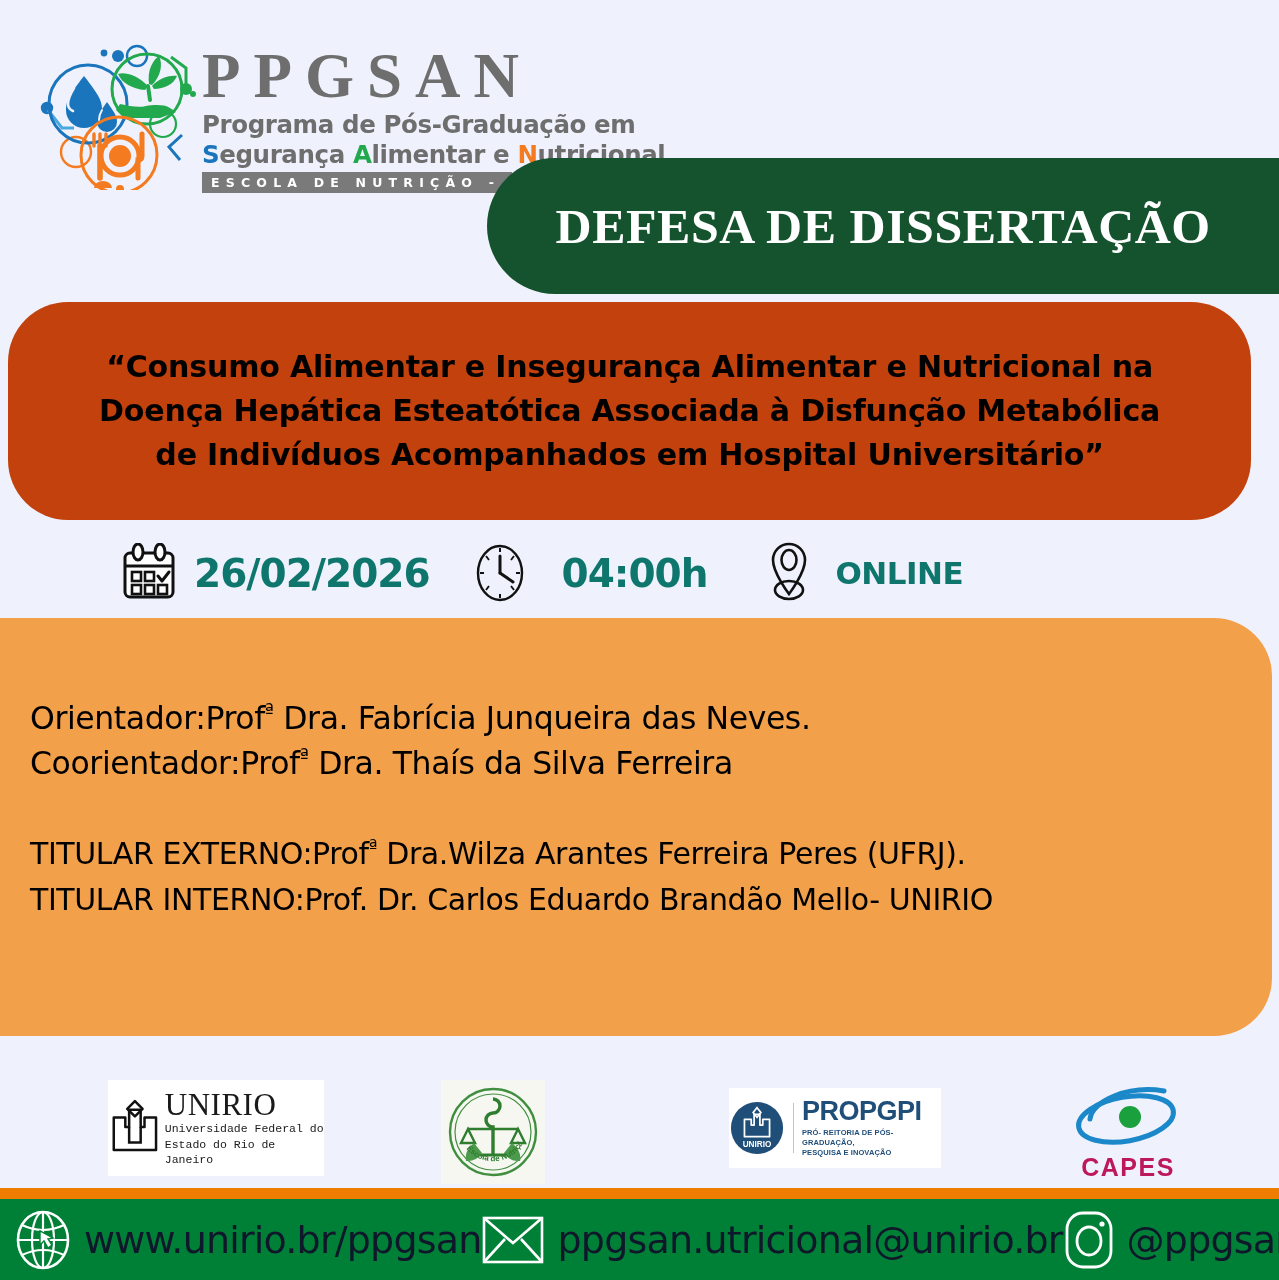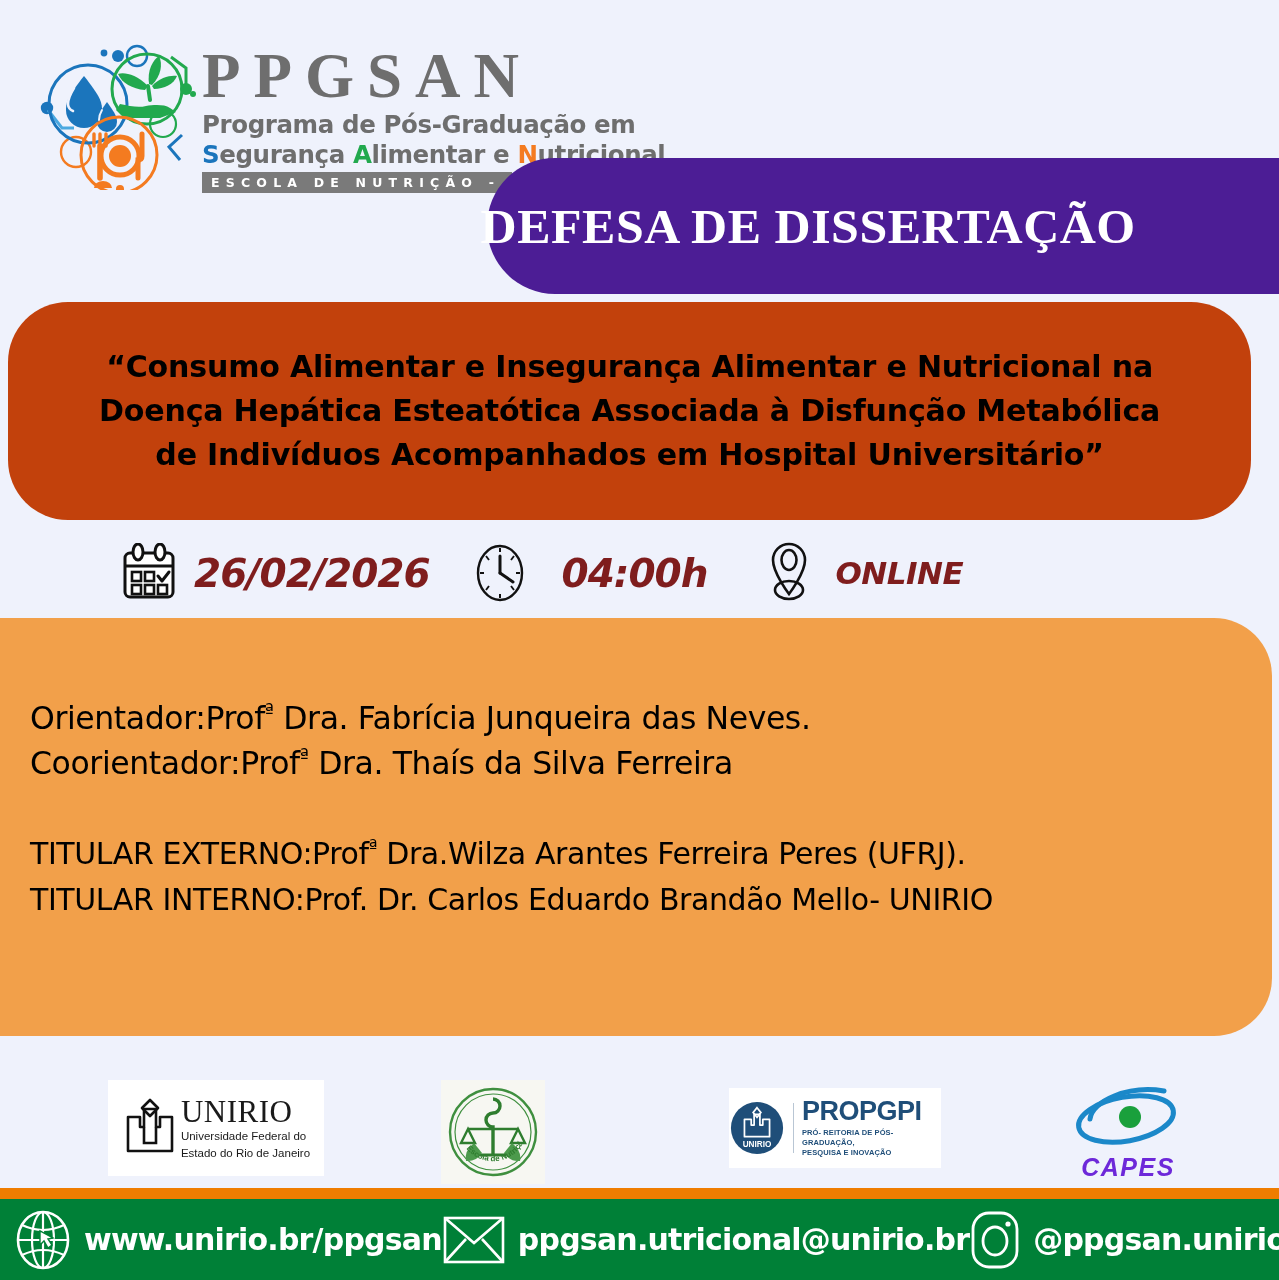--- a/index.html
+++ b/index.html
@@ -61,23 +61,23 @@
     text-align: center;
     white-space: nowrap;
     width: 310px;
   }
 
   
   .green-banner {
     position: absolute;
     left: 487px; top: 158px;
     width: 792px; height: 136px;
-    background: #4c1d95;
+    background: #14532d;
     border-radius: 68px 0 0 68px;
-    display: flex; align-items: center; justify-content: flex-start;
+    display: flex; align-items: center; justify-content: center;
   }
   .green-banner .title {
     font-family: "Liberation Serif", serif;
     font-weight: bold;
     font-size: 49px;
     color: #ffffff;
     letter-spacing: 0.5px;
     white-space: nowrap;
     transform: scaleX(1.02);
   }
@@ -109,23 +109,22 @@
     left: 0; top: 528px;
     width: 1279px; height: 90px;
     display: flex; align-items: center;
     padding-left: 120px;
   }
   .meta-item { display: flex; align-items: center; }
   .meta-icon { flex: 0 0 auto; display: block; }
   .meta-text {
     font-family: "DejaVu Sans", sans-serif;
     font-weight: bold;
-    color: #7f1d1d;
-    white-space: nowrap;
-    font-style: italic;
+    color: #0f766e;
+    white-space: nowrap;
   }
   .meta-date { font-size: 39px; margin-left: 16px; letter-spacing: -1px; }
   .meta-time { font-size: 39px; margin-left: 36px; letter-spacing: -1px; }
   .meta-place { font-size: 31px; margin-left: 22px; letter-spacing: -0.5px; }
   .gap-a { width: 44px; }
   .gap-b { width: 58px; }
 
   
   .orange-panel {
     position: absolute;
@@ -172,49 +171,49 @@
   .sp-prop   { left: 729px; top: 14px; width: 212px; height: 80px; background: #ffffff; }
   .sp-capes  { left: 1064px; top: 8px; width: 128px; height: 100px; }
 
   .unirio-txt { display: flex; align-items: center; }
   .unirio-name {
     font-family: "Liberation Serif", serif;
     font-size: 31px; font-weight: normal; color: #1a1a1a;
     letter-spacing: 0.5px; line-height: 1;
   }
   .unirio-sub {
-    font-family: Liberation Sans, sans-serif;
+    font-family: Liberation Mono, monospace;
     font-size: 11.5px; color: #1a1a1a; line-height: 1.22; margin-top: 2px;
   }
   .propgpi-name {
     font-family: Liberation Sans, sans-serif;
     font-size: 27px; font-weight: bold; color: #1f4e79; letter-spacing: -0.5px; line-height: 1;
   }
   .propgpi-sub {
     font-family: "Liberation Sans", sans-serif;
     font-size: 7.5px; font-weight: bold; color: #1f4e79; line-height: 1.35; margin-top: 3px; letter-spacing: 0.1px;
   }
   .capes-word {
     font-family: "Liberation Sans", sans-serif;
-    font-size: 25px; font-weight: bold; color: #6d28d9; letter-spacing: 1.5px; text-align: center; font-style: italic;
+    font-size: 25px; font-weight: bold; color: #be185d; letter-spacing: 1.5px; text-align: center;
   }
 
   
   .footer-stripe { position: absolute; left: 0; top: 1188px; width: 1279px; height: 11px; background: #ef7d00; }
   .footer-bar {
     position: absolute; left: 0; top: 1199px;
     width: 1279px; height: 81px;
     background: #008037;
     display: flex; align-items: center; padding-left: 14px;
   }
   .foot-item { display: flex; align-items: center; }
   .foot-text {
     font-family: "DejaVu Sans", sans-serif;
-    font-weight: bold; color: #ffffff;
-    font-size: 30px; letter-spacing: -0.8px;
+    font-weight: normal; color: #0f172a;
+    font-size: 38px; letter-spacing: -0.8px;
     margin-left: 12px; white-space: nowrap;
   }
   .foot-gap { width: 16px; }
 </style>
 </head>
 <body>
 
 <div id="poster">
 
   <div class="logo-block">

